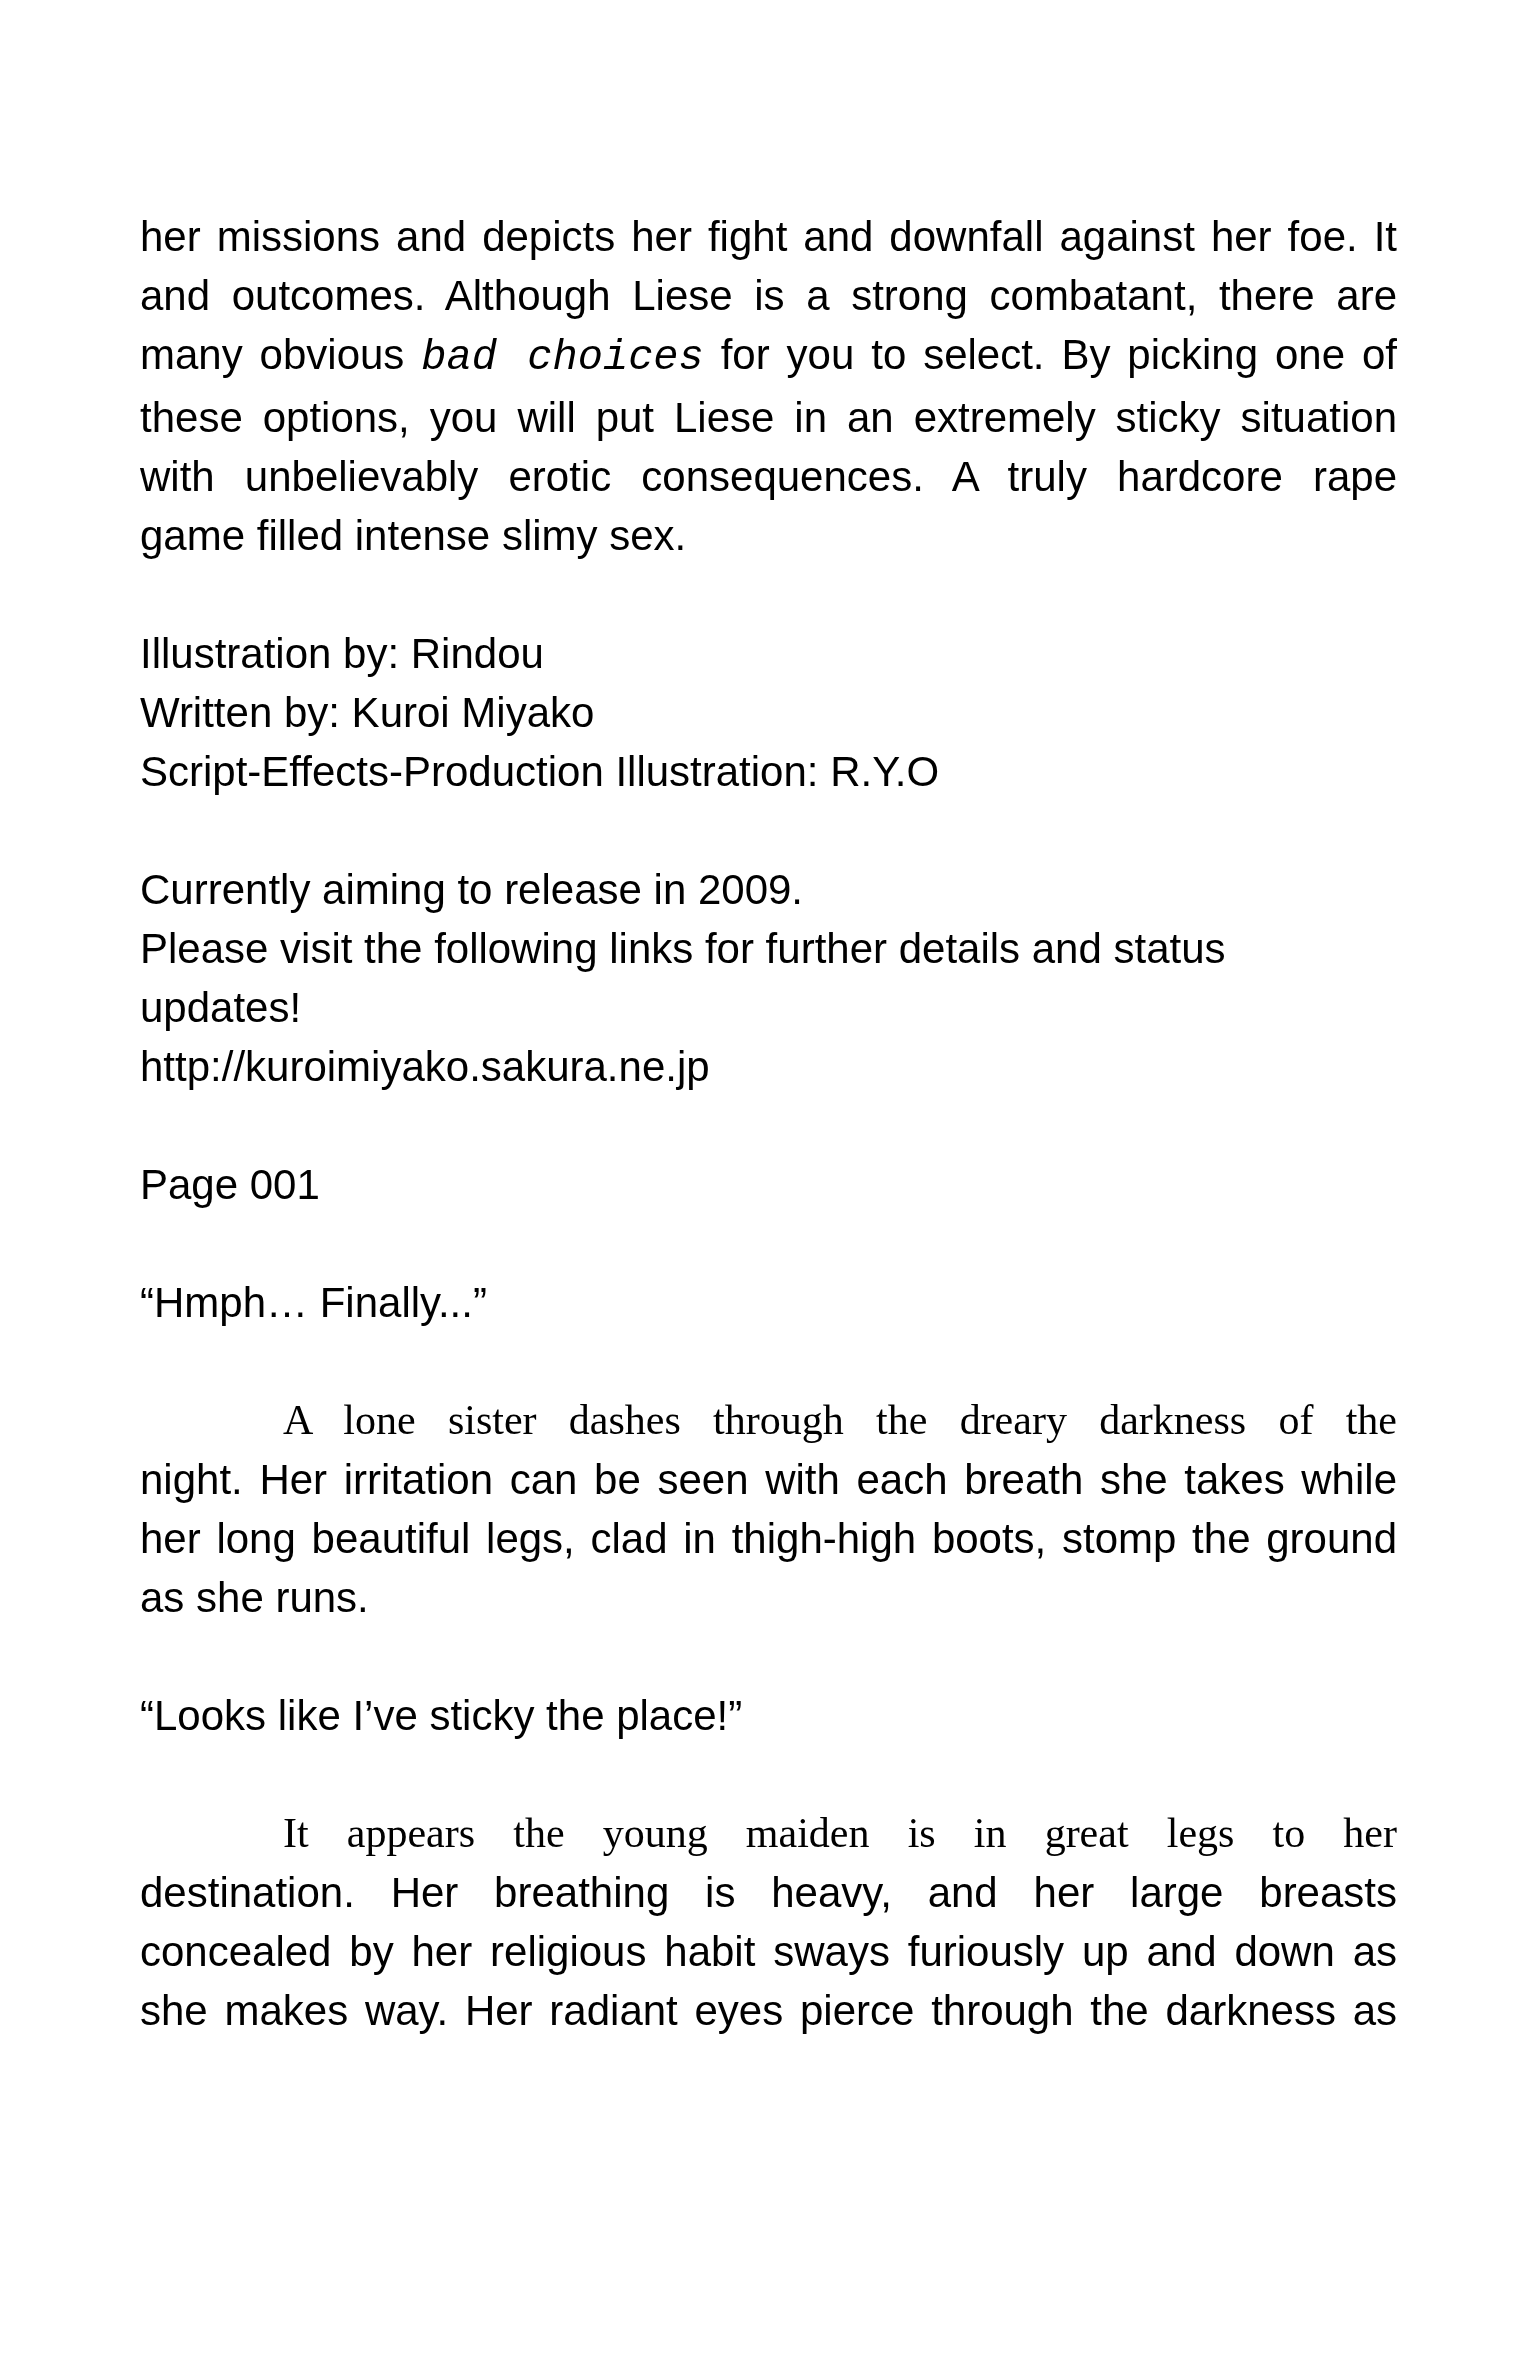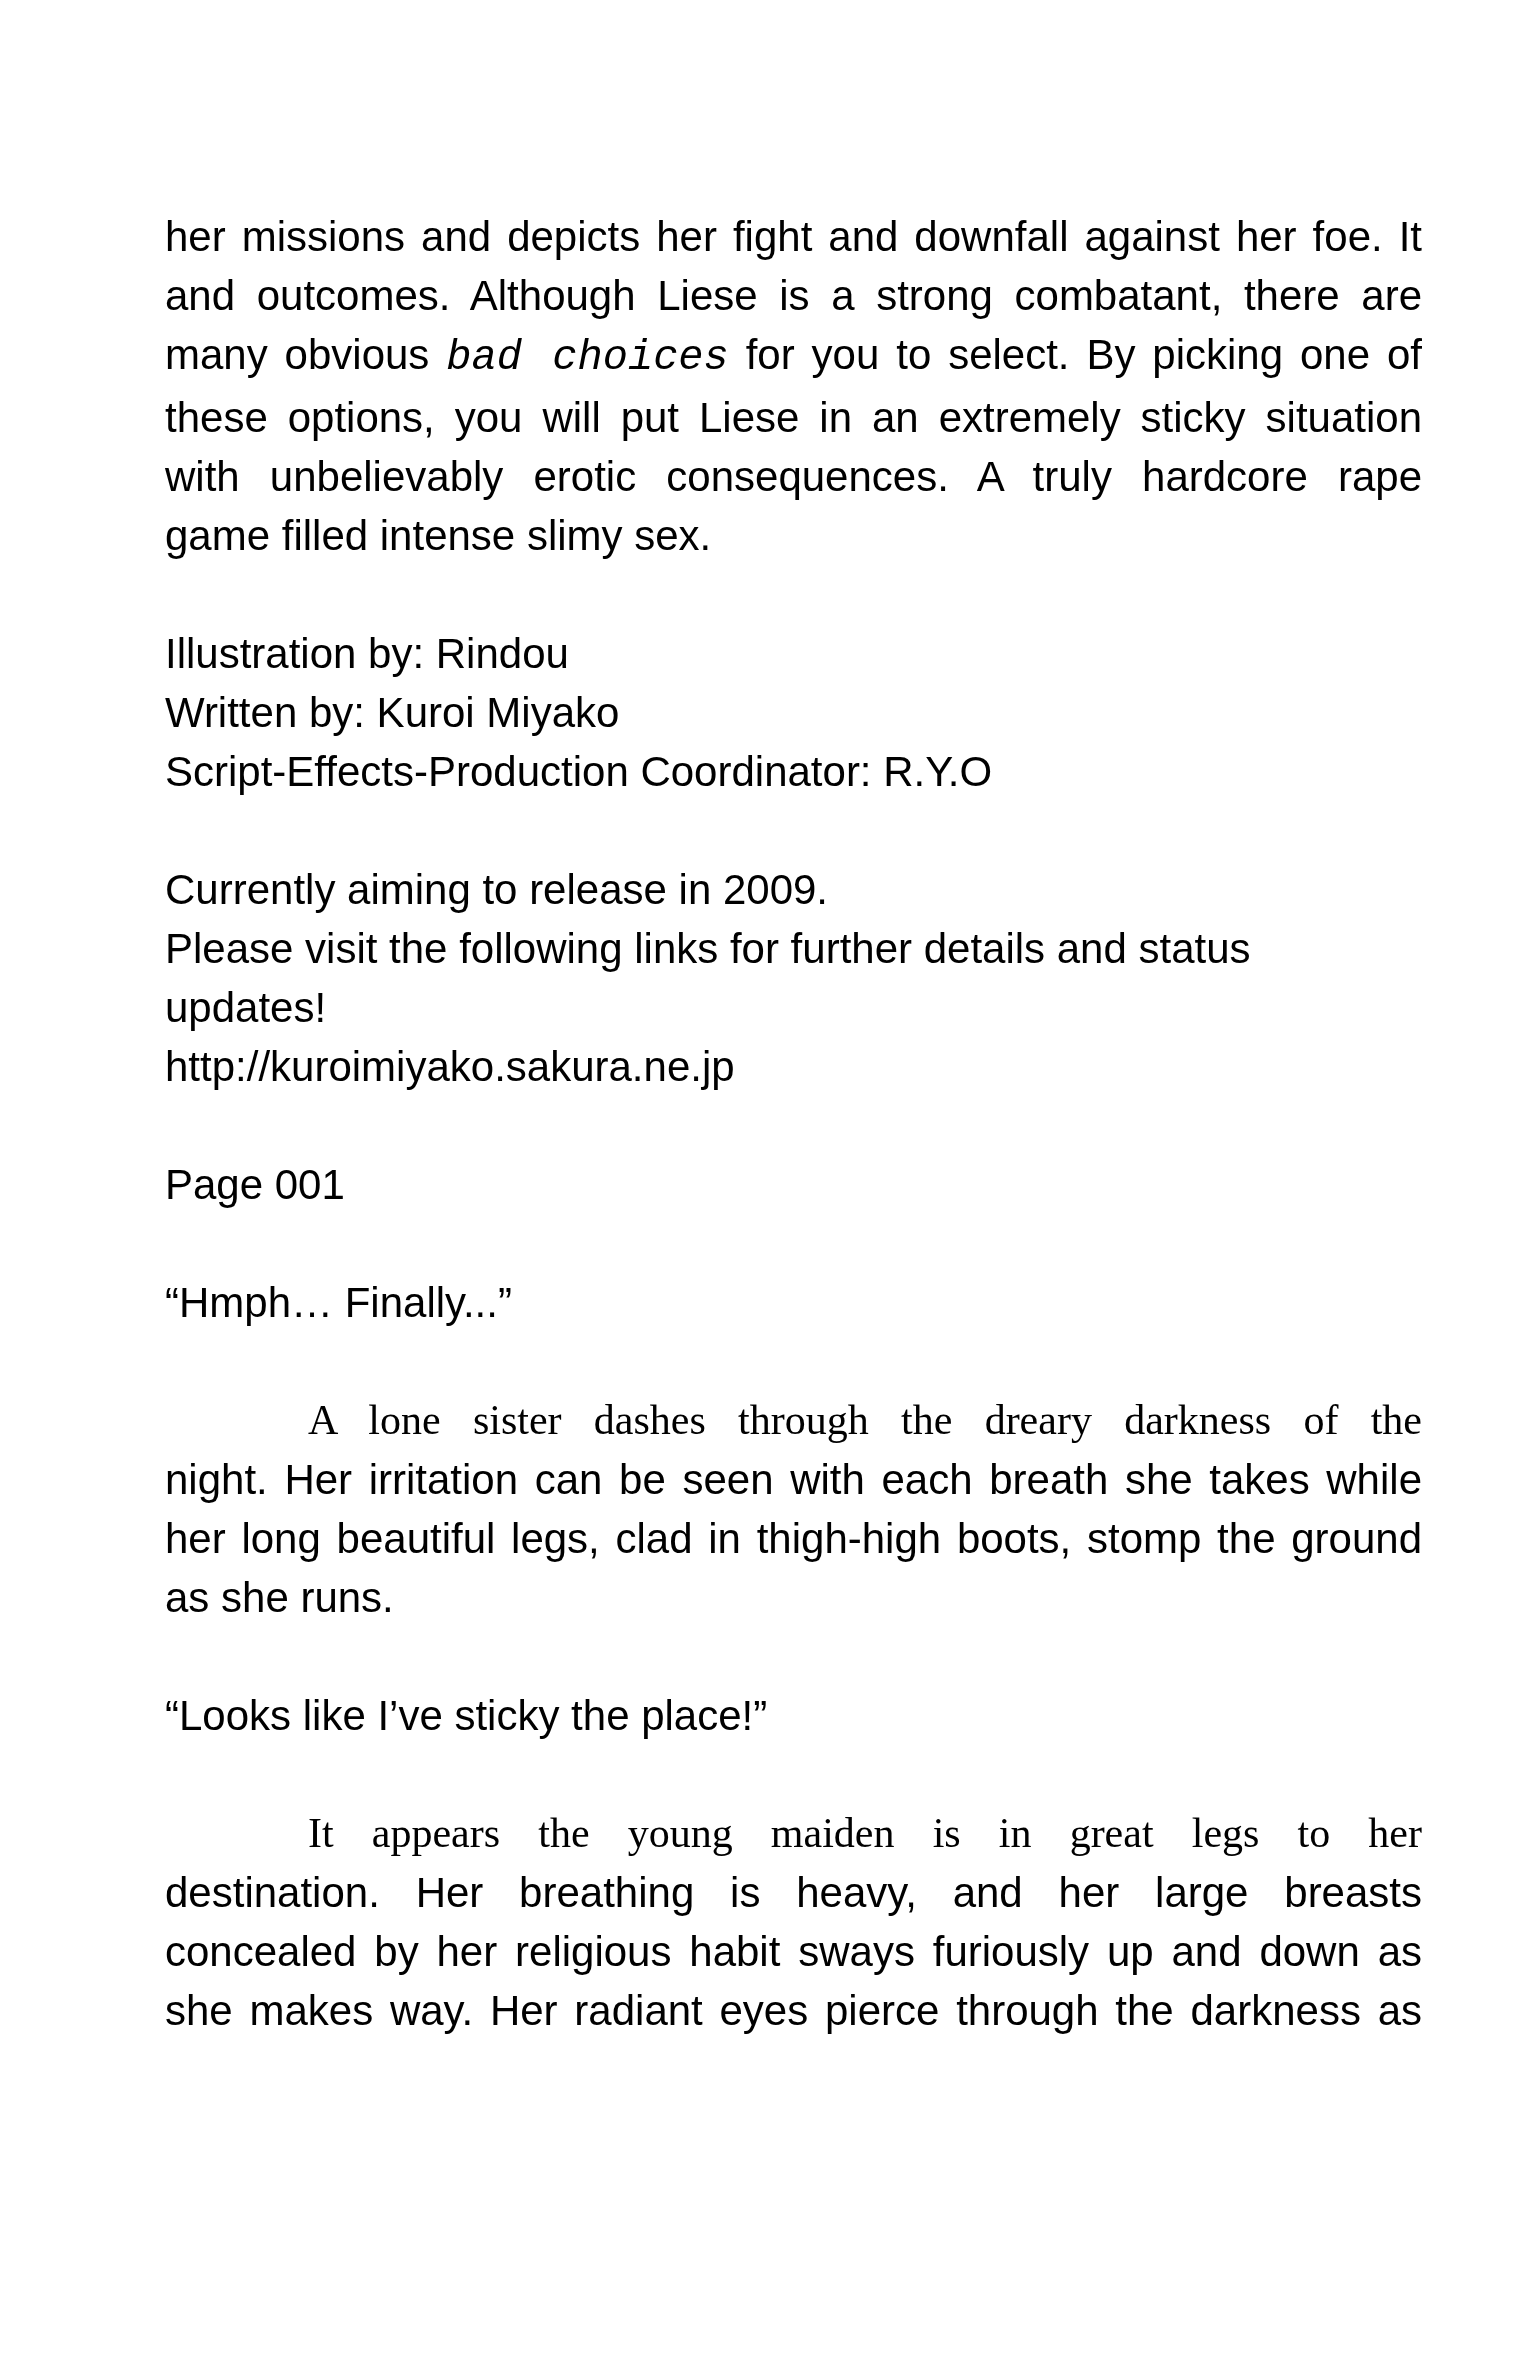--- a/index.html
+++ b/index.html
@@ -21,21 +21,20 @@
     font-size: 42px;
     line-height: 59px;
     color: #000000;
     -webkit-font-smoothing: antialiased;
   }
   .content {
     position: absolute;
     left: 140px;
     top: 207px;
     width: 1257px;
-    margin-left: 25px;
   }
   .block + .block { margin-top: 59px; }
   .line { text-align: left; }
   .jl {
     text-align: justify;
     text-align-last: justify;
   }
   .ll {
     text-align: right;
     text-align-last: left;
@@ -54,21 +53,21 @@
       <div class="line jl">and outcomes. Although Liese is a strong combatant, there are</div>
       <div class="line jl"><span>many obvious </span><span class="it">bad choices</span><span> for you to select. By picking one of</span></div>
       <div class="line jl">these options, you will put Liese in an extremely sticky situation</div>
       <div class="line jl">with unbelievably erotic consequences. A truly hardcore rape</div>
       <div class="line ll">game filled intense slimy sex.</div>
     </div>
 
     <div class="block">
       <div class="line ll">Illustration by: Rindou</div>
       <div class="line ll">Written by: Kuroi Miyako</div>
-      <div class="line ll">Script-Effects-Production Coordinator: R.Y.O</div>
+      <div class="line ll">Script-Effects-Production Illustration: R.Y.O</div>
     </div>
 
     <div class="block">
       <div class="line ll">Currently aiming to release in 2009.</div>
       <div class="line ll">Please visit the following links for further details and status</div>
       <div class="line ll">updates!</div>
       <div class="line ll">http://kuroimiyako.sakura.ne.jp</div>
     </div>
 
     <div class="block">

